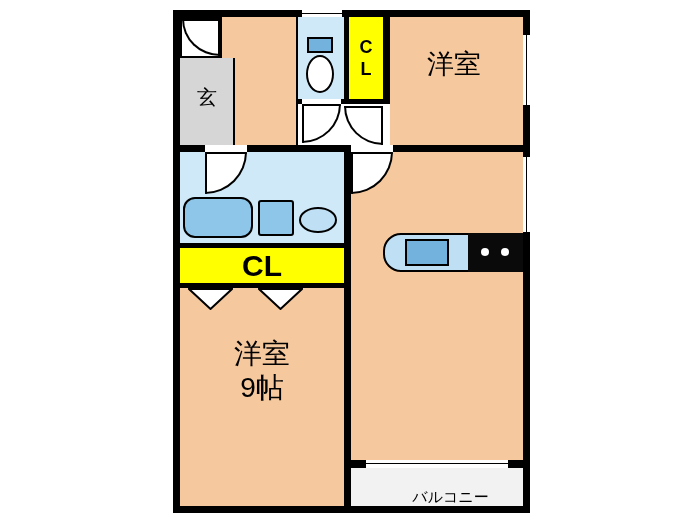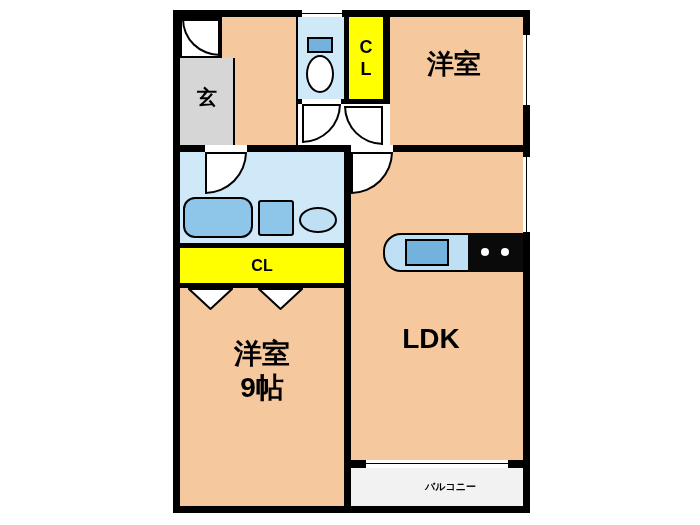--- a/index.html
+++ b/index.html
@@ -22,21 +22,21 @@
   .ellipse{border-radius:50%;}
   .fixture{background:var(--fixture_blue,#8ec6ea);}
   .deepblue{background:var(--fixture_deep_blue,#72b2dc);}
   .counter{background:var(--counter_blue,#bfe0f4);}
   .stove{background:var(--stove_black,#0a0a0a);}
   .dot{position:absolute;width:8px;height:8px;border-radius:50%;background:#fff;}
   .win-v,.win-h{background-color:#fff;}
   .win-v{background-image:linear-gradient(to right,transparent calc(50% - .5px),var(--wall,#000) calc(50% - .5px),var(--wall,#000) calc(50% + .5px),transparent calc(50% + .5px));}
   .win-h{background-image:linear-gradient(to bottom,transparent calc(50% - .5px),var(--wall,#000) calc(50% - .5px),var(--wall,#000) calc(50% + .5px),transparent calc(50% + .5px));}
   .lbl{display:flex;flex-direction:column;align-items:center;justify-content:center;
-       text-align:center;line-height:1.2;font-weight:700;}
+       text-align:center;line-height:1.2;font-weight:400;}
   .lbl.bold{font-weight:700;}
 </style>
 </head>
 <body>
 
 <div class="screen">
   <div class="plan">
 
     <div class="abs room-fill" style="left:0;top:0;width:164px;height:135px;"></div>
     <div class="abs room-fill" style="left:203px;top:0;width:140px;height:135px;"></div>
@@ -106,31 +106,30 @@
 
     <div class="abs lbl bold" style="left:167px;top:4px;width:38px;height:76px;font-size:18px;">
       <span>C</span>
       <span>L</span>
     </div>
 
     <div class="abs lbl" style="left:205px;top:14px;width:138px;height:66px;font-size:27px;">
       <span>洋室</span>
     </div>
 
-    <div class="abs lbl bold" style="left:0;top:231px;width:164px;height:35px;font-size:16px;">
+    <div class="abs lbl bold" style="left:0;top:231px;width:164px;height:35px;font-size:30px;">
       <span>CL</span>
     </div>
 
     <div class="abs lbl" style="left:0;top:312px;width:164px;height:84px;font-size:28px;">
       <span>洋室</span>
       <span>9帖</span>
     </div>
 
     <div class="abs lbl" style="left:165px;top:282px;width:172px;height:80px;font-size:28px;">
-      <span>LDK</span>
     </div>
 
-    <div class="abs lbl" style="left:171px;top:451px;width:199px;height:38px;font-size:10px;">
+    <div class="abs lbl" style="left:171px;top:451px;width:199px;height:38px;font-size:15px;justify-content:flex-end;">
       <span>バルコニー</span>
     </div>
 
   </div>
 </div>
 
 </body></html>

